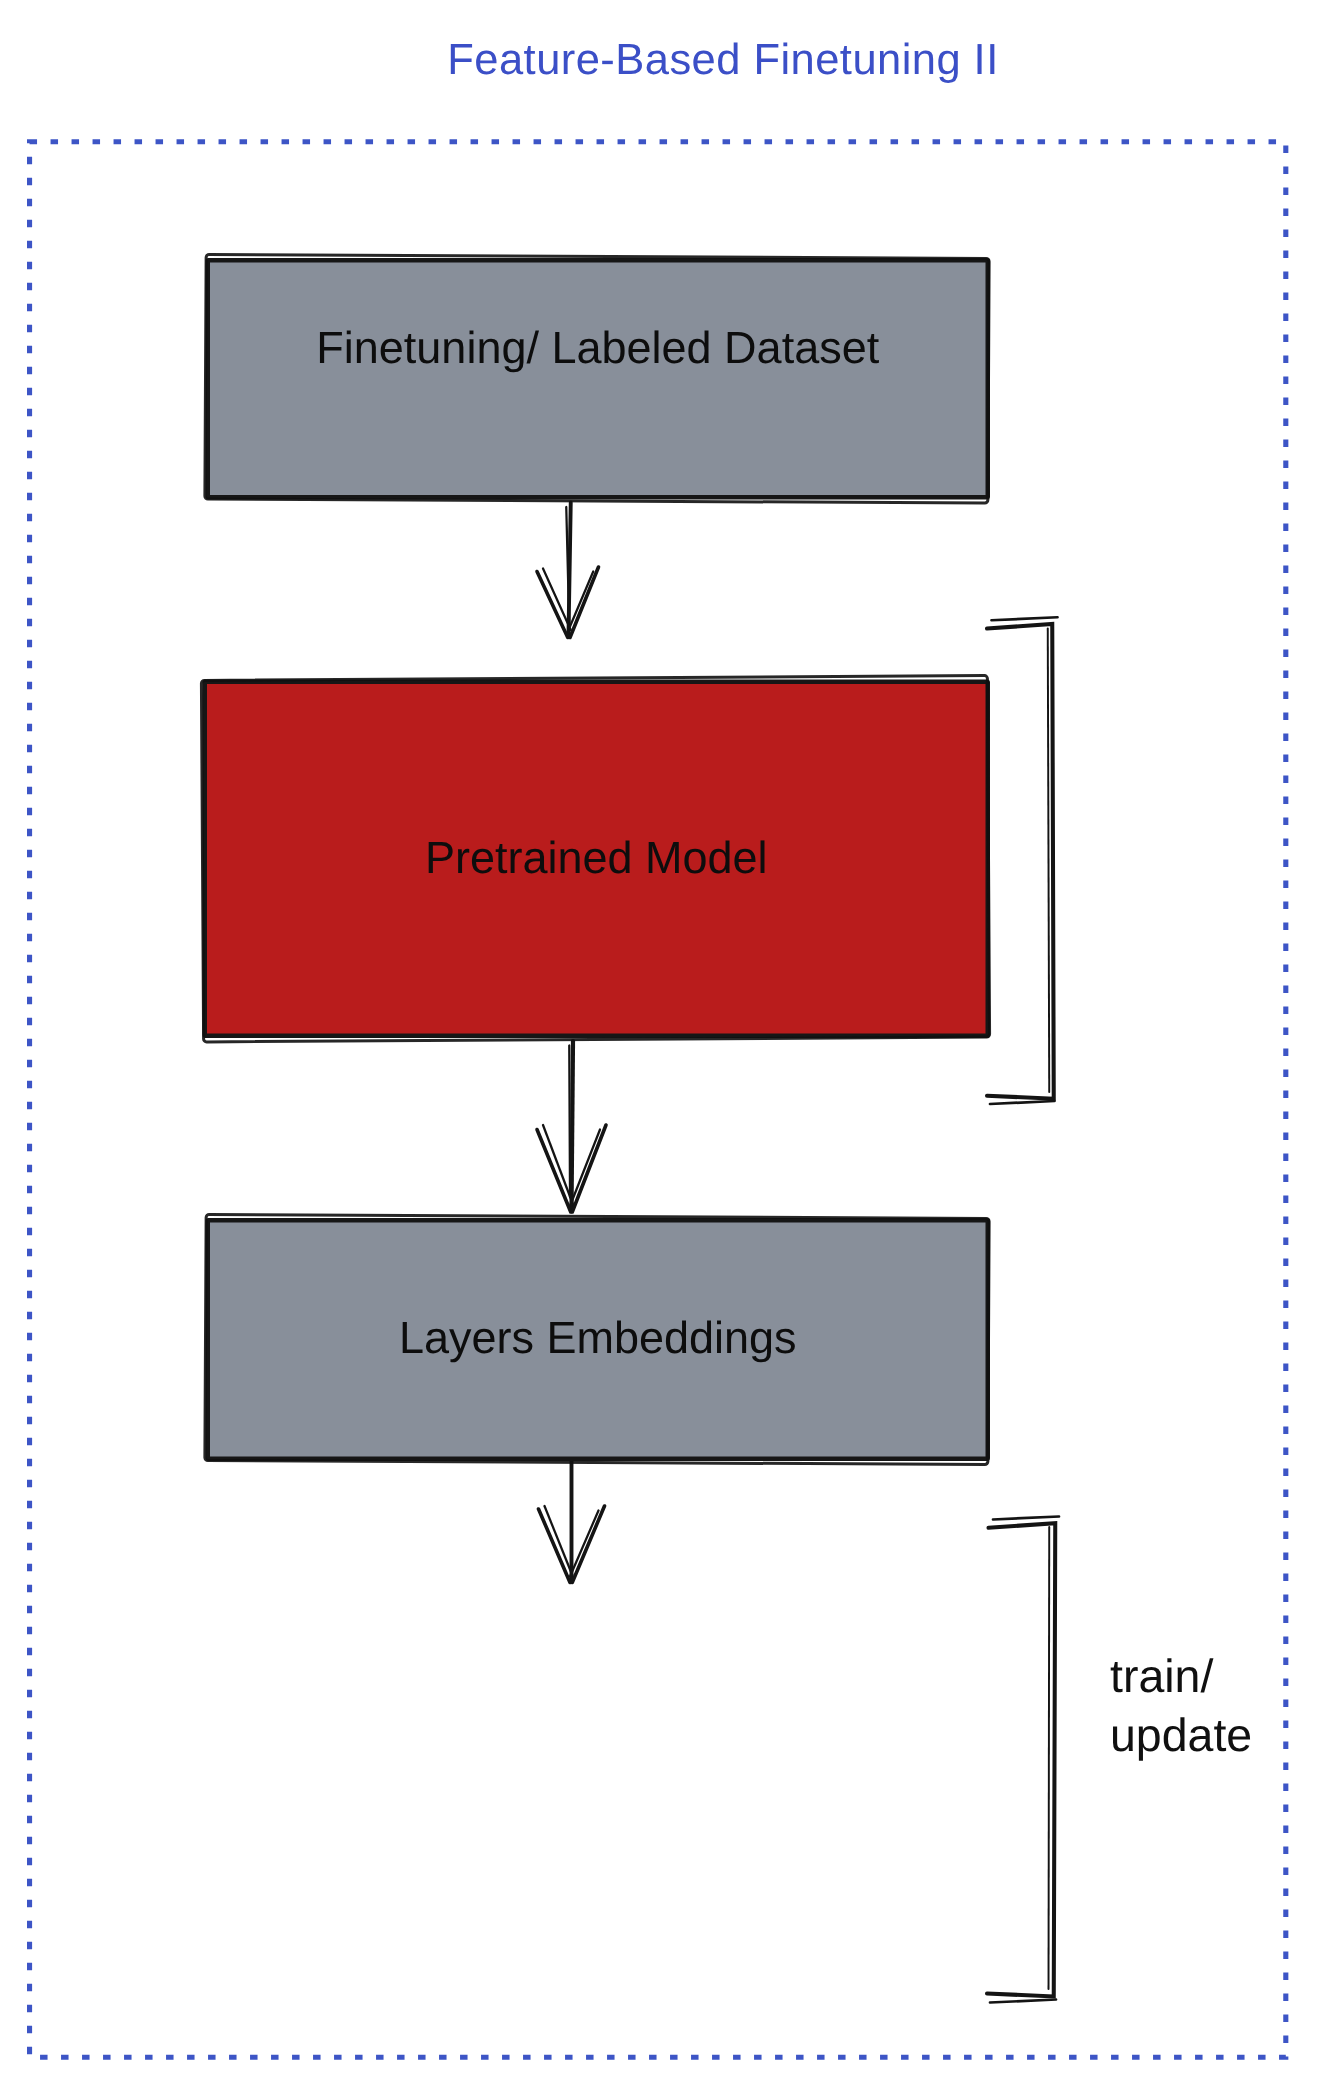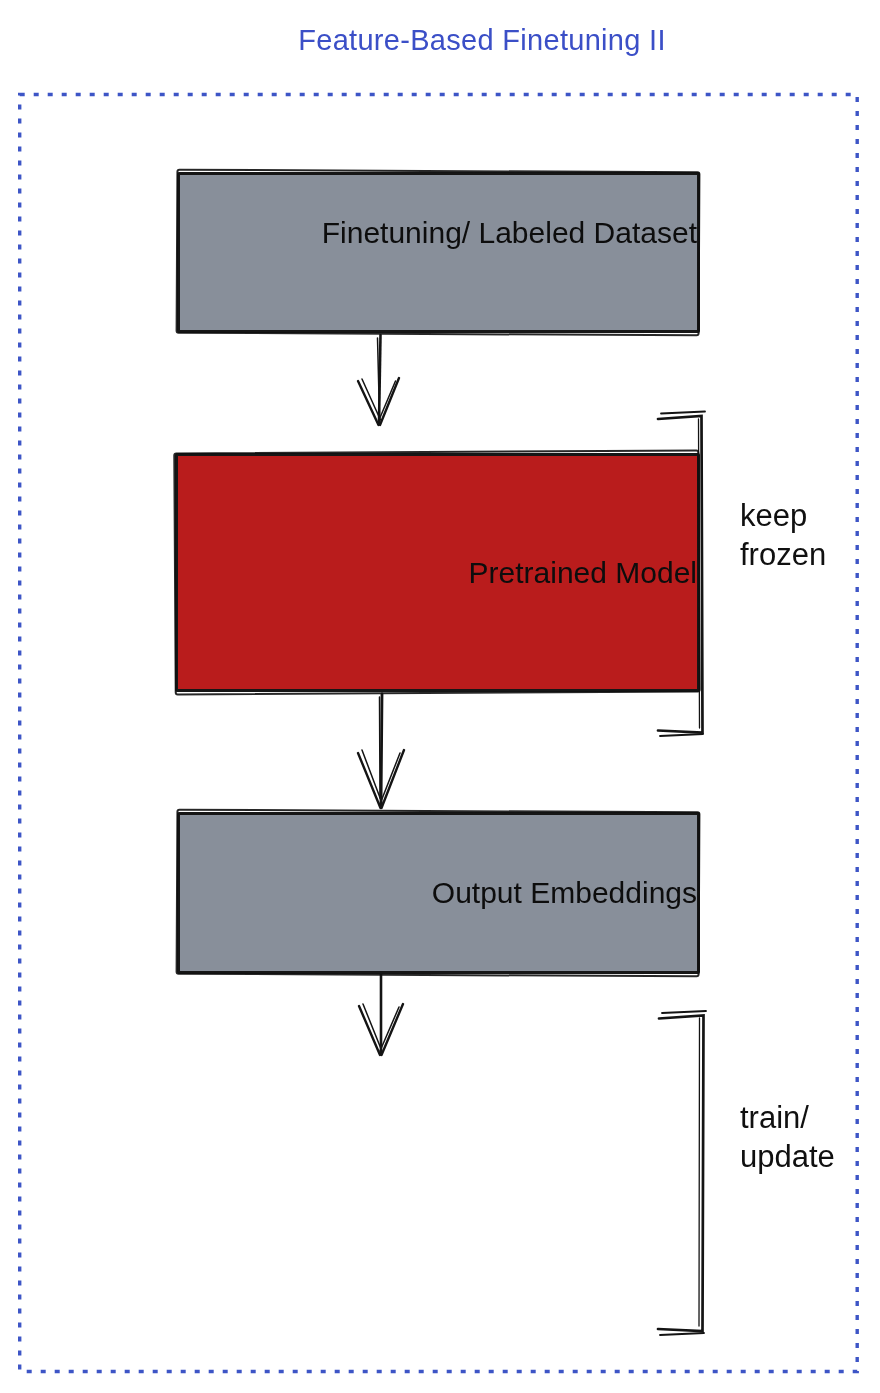--- a/index.html
+++ b/index.html
@@ -37,22 +37,21 @@
     height: 1393px;
     pointer-events: none;
   }
   .box {
     position: absolute;
     box-sizing: border-box;
     border: 3px solid #161616;
     border-radius: 2px;
     display: flex;
     align-items: center;
-    justify-content: flex-end;
-    margin-left: 40px;
+    justify-content: center;
   }
   
   .box::after {
     content: "";
     position: absolute;
     inset: -5px -3px -5px -4px;
     border: 2px solid rgba(15,15,15,0.9);
     border-radius: 3px;
     transform: rotate(0.3deg);
     pointer-events: none;
@@ -136,27 +135,23 @@
 
   <div class="box box-dataset">
     <span class="label">Finetuning/ Labeled Dataset</span>
   </div>
 
   <div class="box box-pretrained alt">
     <span class="label">Pretrained Model</span>
   </div>
 
   <div class="box box-embeddings">
-    <span class="label">Output Embeddings</span>
+    <span class="label">Layers Embeddings</span>
   </div>
 
 
-  <div class="annotation annotation-keep">
-    <div>keep</div>
-    <div>frozen</div>
-  </div>
 
   <div class="annotation annotation-train">
     <div>train/</div>
     <div>update</div>
   </div>
 
 </div>
 
 </body></html>

